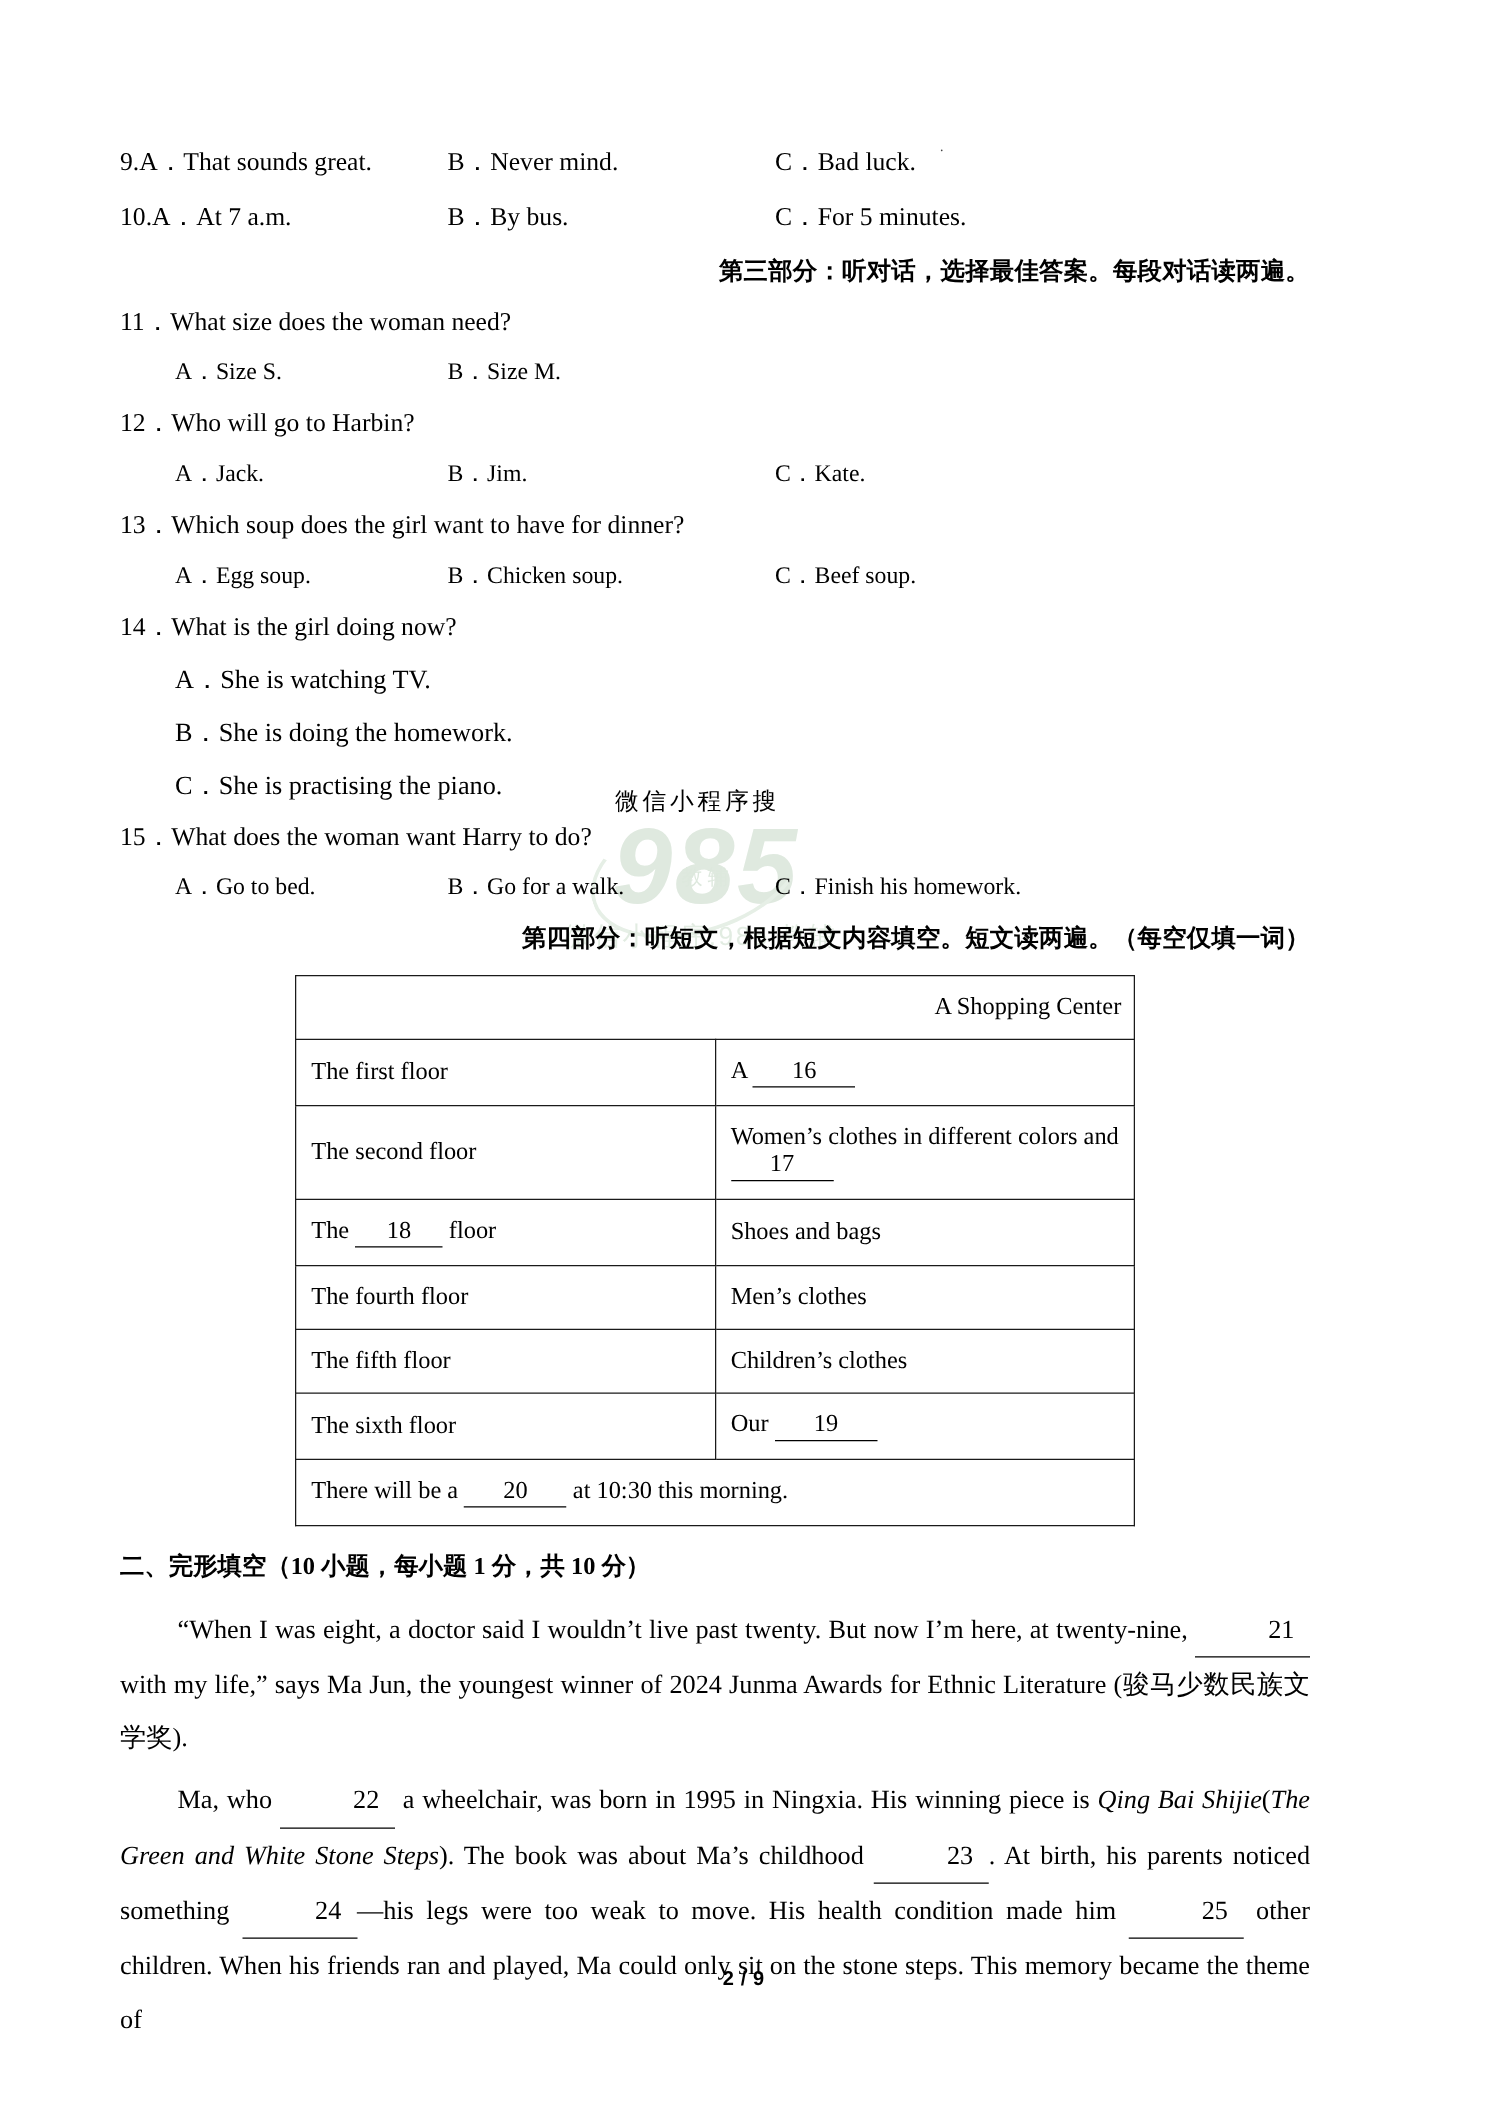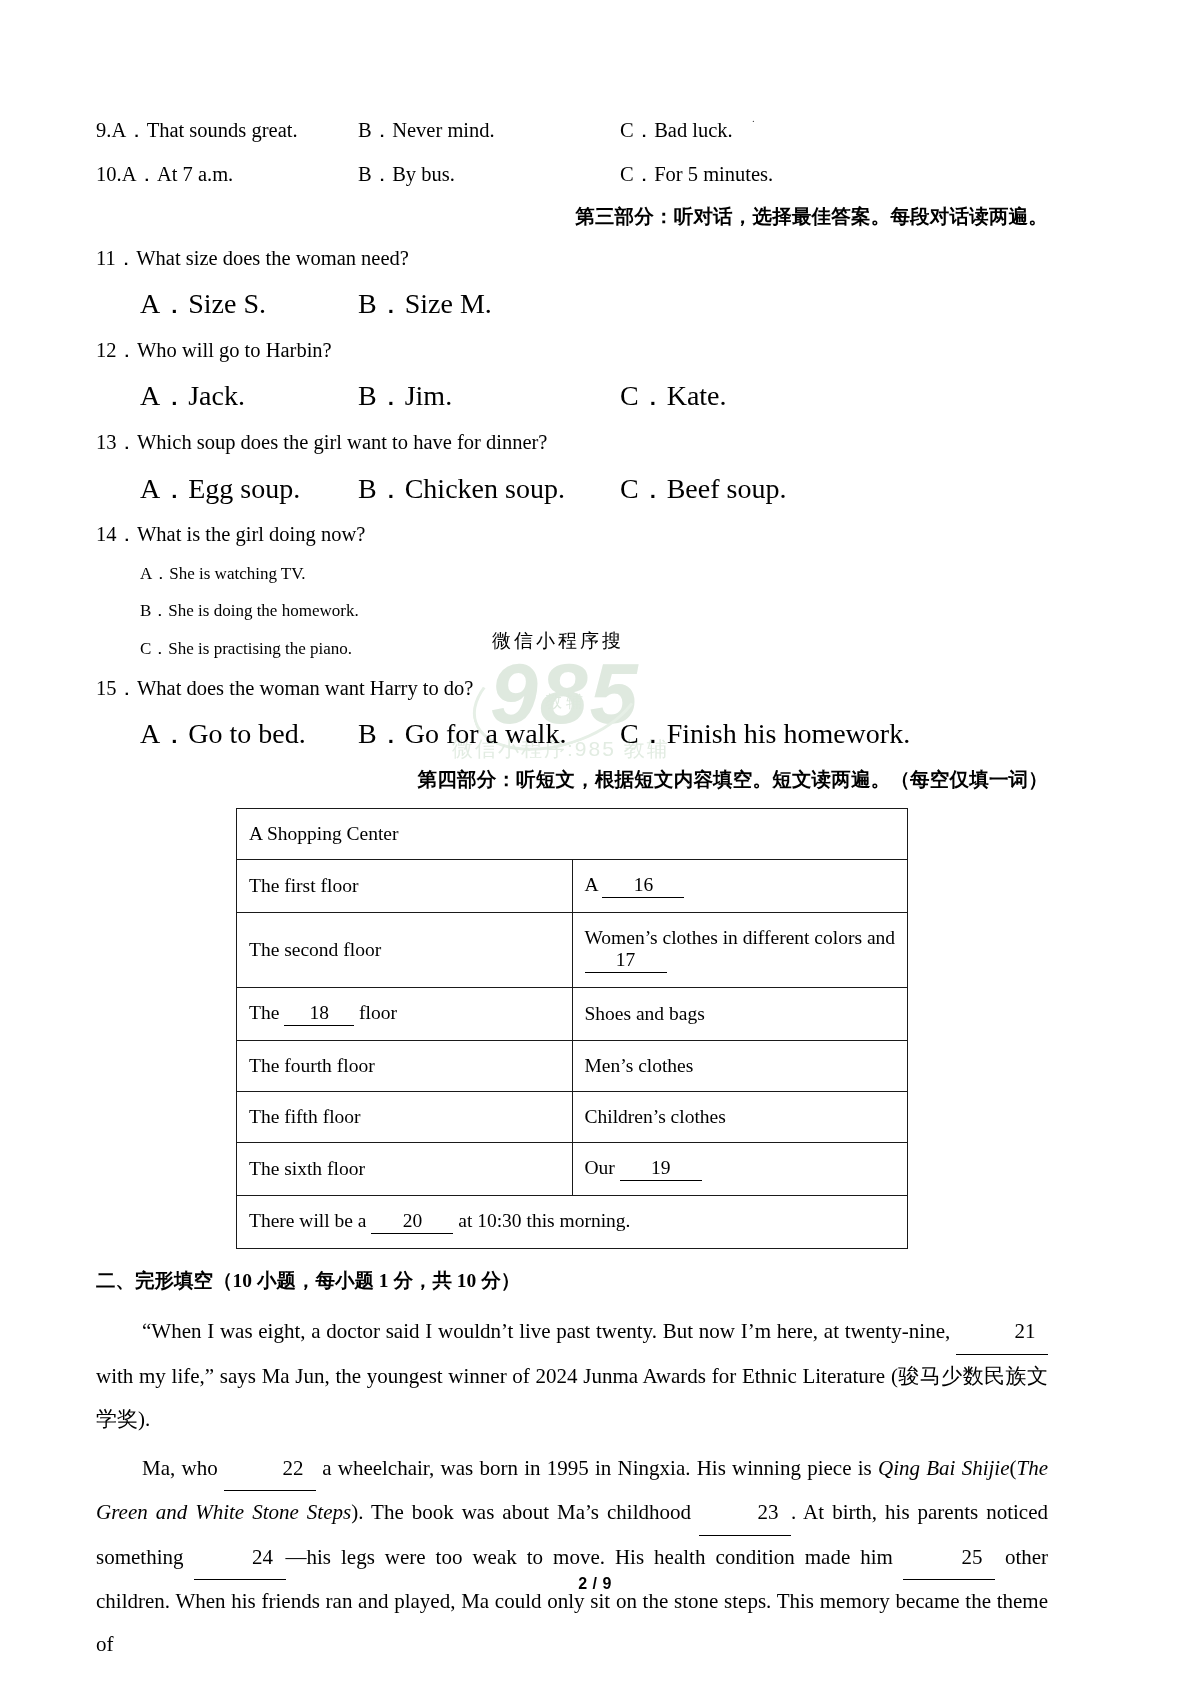--- a/index.html
+++ b/index.html
@@ -104,29 +104,29 @@
   }
 
   .q-line {
     font-size: 20.5px;
     line-height: 1.2;
     margin-bottom: 17px;
   }
   .q-num { display: inline-block; }
   .q-opts {
     display: flex;
-    font-size: 28px;
+    font-size: 19px;
     line-height: 1.2;
     margin: 0 0 17px 44px;
   }
   .q-opts .c1 { width: 218px; flex: none; }
   .q-opts .c2 { width: 262px; flex: none; }
   .q-opts .c3 { flex: 1; }
   .q-single {
-    font-size: 17px;
+    font-size: 21px;
     line-height: 1.2;
     margin: 0 0 17px 44px;
   }
 
   
   table.shop {
     border-collapse: collapse;
     margin: 8px auto 0 auto;
     width: 672px;
     table-layout: fixed;
@@ -135,21 +135,21 @@
     background: transparent;
   }
   table.shop td {
     border: 1.3px solid #1a1a1a;
     font-size: 19.5px;
     padding: 14px 10px 14px 12px;
     vertical-align: middle;
     height: 20px;
   }
   td.title-cell {
-    text-align: left;
+    text-align: right;
     padding: 12px 8px 14px 8px;
   }
   td.left-col { width: 220px; }
 
   .blank {
     display: inline-block;
     border-bottom: 1.3px solid #000;
     text-align: center;
     padding: 0 6px 1px 6px;
     min-width: 58px;

